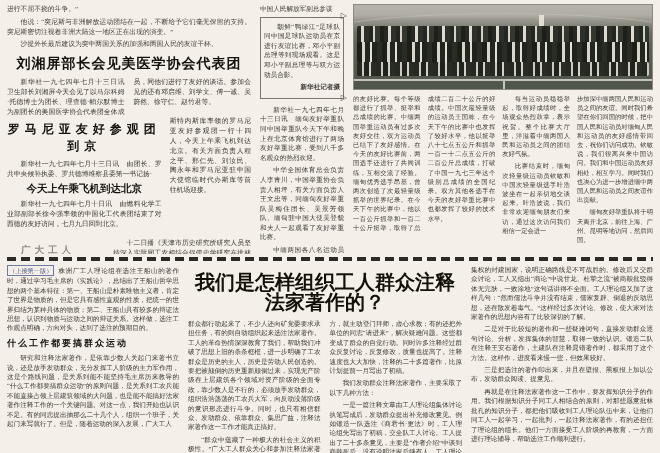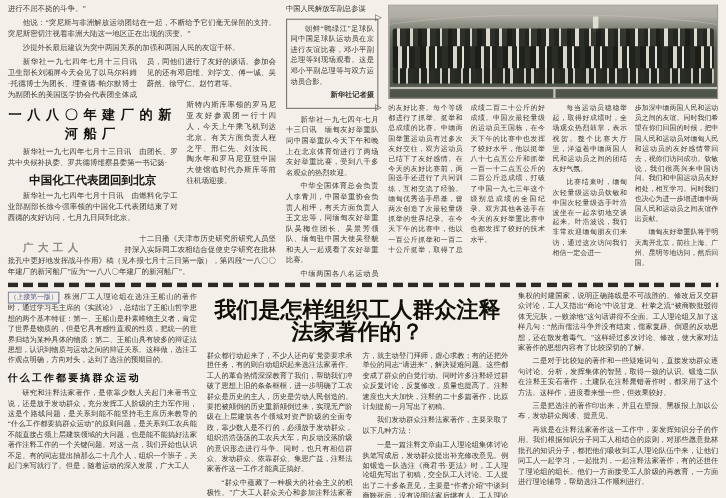--- a/index.html
+++ b/index.html
@@ -83,31 +83,32 @@
 
   <div class="top">
 
     <div class="colL">
       <div class="frag">
         <p>进行不屈不挠的斗争。”</p>
         <p class="ind">他说：“突尼斯与非洲解放运动团结在一起，不断给予它们毫无保留的支持。突尼斯密切注视着非洲大陆这一地区正在出现的演变。”</p>
         <p class="ind">沙提外长最后建议为突中两国关系的加强和两国人民的友谊干杯。</p>
       </div>
 
+      <h1 class="hl1">刘湘屏部长会见美医学协会代表团</h1>
       <div class="body2col">
         <p class="ind">新华社一九七四年七月十三日讯　卫生部长刘湘屏今天会见了以马尔科姆·托德博士为团长、理查德·帕尔默博士为副团长的美国医学协会代表团全体成员，同他们进行了友好的谈话。参加会见的还有邓启维、刘学文、傅一诚、吴蔚然、徐守仁、赵竹君等。</p>
       </div>
 
       <div class="romrow">
         <div class="romL">
-          <h2 class="hl2">一八八〇年建厂的新河船厂</h2>
+          <h2 class="hl2">罗马尼亚友好参观团到京</h2>
           <div class="txt">
             <p class="ind">新华社一九七四年七月十三日讯　由团长、罗共中央候补执委、罗共德博维察县委第一书记扬·</p>
           </div>
-          <h3 class="hl3">中国化工代表团回到北京</h3>
+          <h3 class="hl3">今天上午乘飞机到达北京</h3>
           <div class="txt">
             <p class="ind">新华社一九七四年七月十日讯　由燃料化学工业部副部长徐今强率领的中国化工代表团结束了对西德的友好访问，七月九日回到北京。</p>
           </div>
         </div>
         <div class="romR">
           <p>斯特内斯库率领的罗马尼亚友好参观团一行十四人，今天上午乘飞机到达北京。有关方面负责人程之平、邢仁先、刘汝民、陶永年和罗马尼亚驻中国大使馆临时代办斯库等前往机场迎接。</p>
         </div>
       </div>
 
       <div class="corr">

